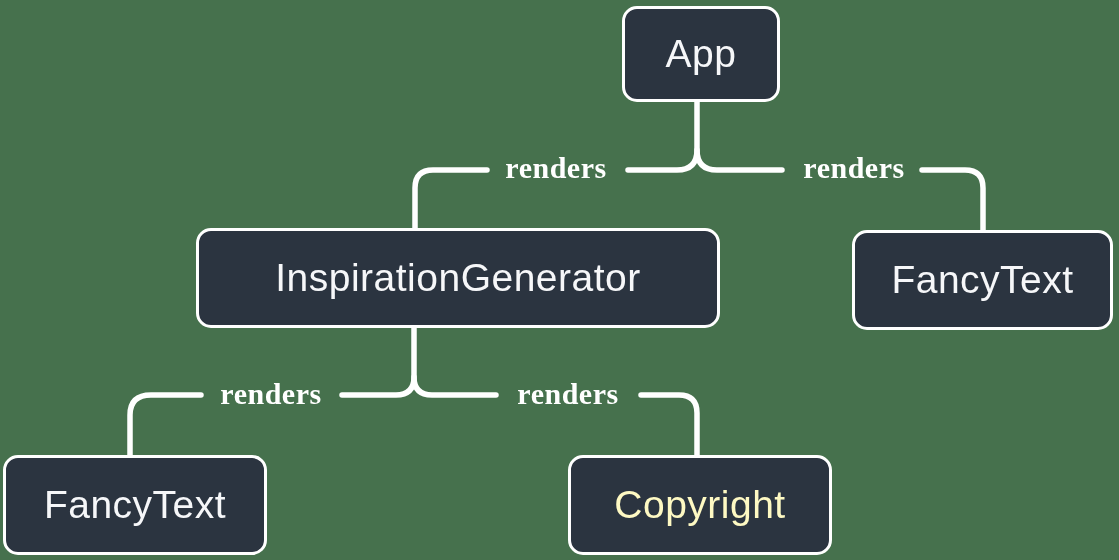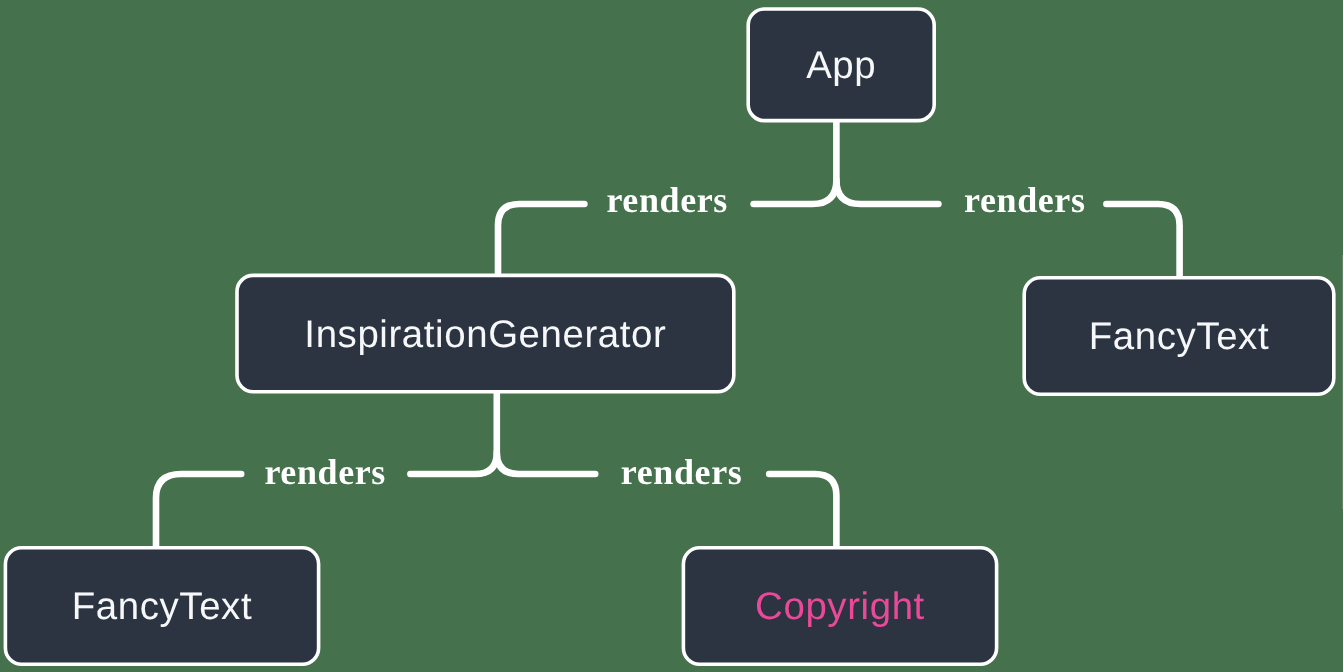--- a/index.html
+++ b/index.html
@@ -31,21 +31,21 @@
     position: absolute;
     box-sizing: border-box;
     border-radius: 15px;
     border-style: solid;
     border-width: 3.5px;
     display: flex;
     align-items: center;
     justify-content: center;
   }
   .tree-node .node-label {
-    font-size: 32px;
+    font-size: 39px;
     font-weight: 500;
     letter-spacing: 0.5px;
     white-space: nowrap;
   }
   .edge-label {
     position: absolute;
     transform: translate(-50%, -50%);
     font-size: 30px;
     font-weight: 700;
     letter-spacing: 0.5px;
@@ -64,29 +64,29 @@
       <path d="M922 170 L965 170 Q983 170 983 188 L983 230" stroke="#FFFFFF"></path>
       <path d="M414 328 L414 377 Q414 395 396 395 L342 395" stroke="#FFFFFF"></path>
       <path d="M414 377 Q414 395 432 395 L496 395" stroke="#FFFFFF"></path>
       <path d="M201 395 L151 395 Q130 395 130 415 L130 455" stroke="#FFFFFF"></path>
       <path d="M641 395 L679 395 Q697 395 697 413 L697 455" stroke="#FFFFFF"></path>
     </svg>
 
 <div class="tree-node" style="left: 622px; top: 6px; width: 158px; height: 96px; background: rgb(43, 52, 64); border-color: rgb(255, 255, 255);">
       <span class="node-label" style="color: rgb(246, 247, 249);">App</span>
     </div>
-    <div class="tree-node" style="left: 196px; top: 228px; width: 417px; height: 100px; background: rgb(43, 52, 64); border-color: rgb(255, 255, 255);">
+    <div class="tree-node" style="left: 196px; top: 228px; width: 524px; height: 100px; background: rgb(43, 52, 64); border-color: rgb(255, 255, 255);">
       <span class="node-label" style="color: rgb(246, 247, 249);">InspirationGenerator</span>
     </div>
     <div class="tree-node" style="left: 852px; top: 230px; width: 261px; height: 100px; background: rgb(43, 52, 64); border-color: rgb(255, 255, 255);">
       <span class="node-label" style="color: rgb(246, 247, 249);">FancyText</span>
     </div>
     <div class="tree-node" style="left: 3px; top: 455px; width: 264px; height: 100px; background: rgb(43, 52, 64); border-color: rgb(255, 255, 255);">
       <span class="node-label" style="color: rgb(246, 247, 249);">FancyText</span>
     </div>
     <div class="tree-node" style="left: 568px; top: 455px; width: 264px; height: 100px; background: rgb(43, 52, 64); border-color: rgb(255, 255, 255);">
-      <span class="node-label" style="color: #ec4899;">Copyright</span>
+      <span class="node-label" style="color: #fef9c3;">Copyright</span>
     </div>
     <div class="edge-label" style="left: 556px; top: 168px; color: rgb(255, 255, 255);">renders</div>
     <div class="edge-label" style="left: 854px; top: 168px; color: rgb(255, 255, 255);">renders</div>
     <div class="edge-label" style="left: 271px; top: 394px; color: rgb(255, 255, 255);">renders</div>
     <div class="edge-label" style="left: 568px; top: 394px; color: rgb(255, 255, 255);">renders</div>
   </div>
 
 </body></html>

